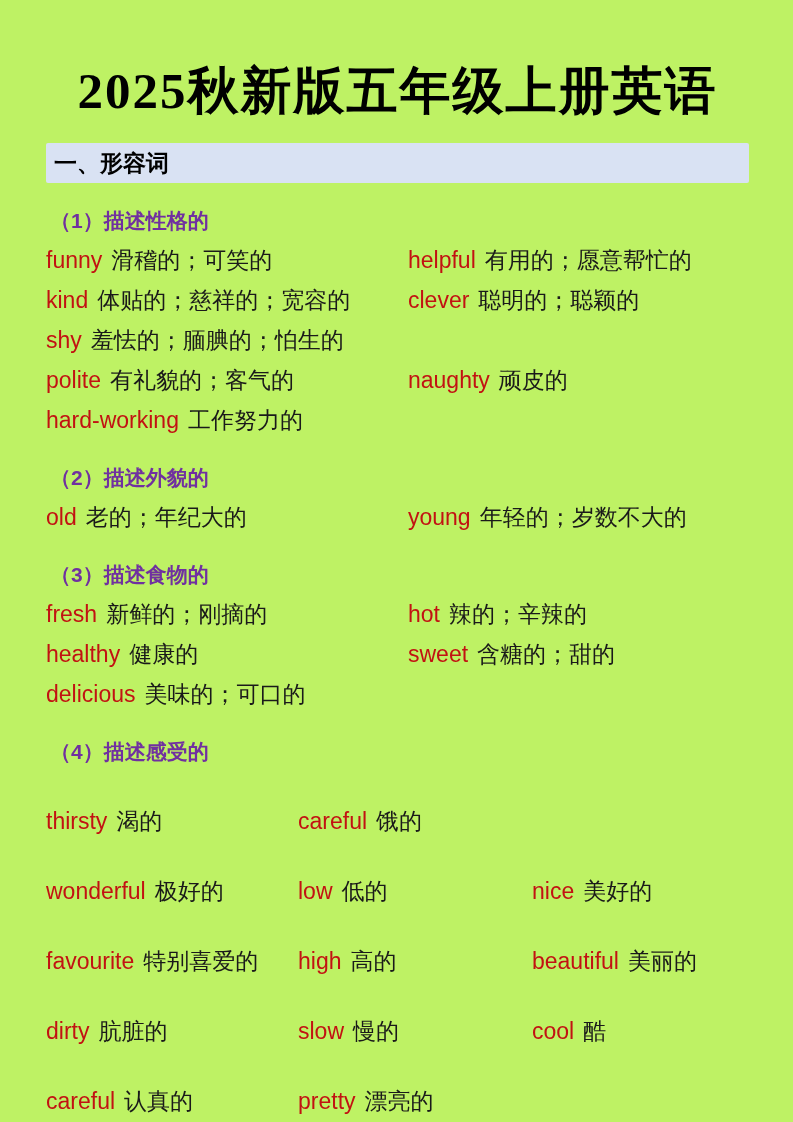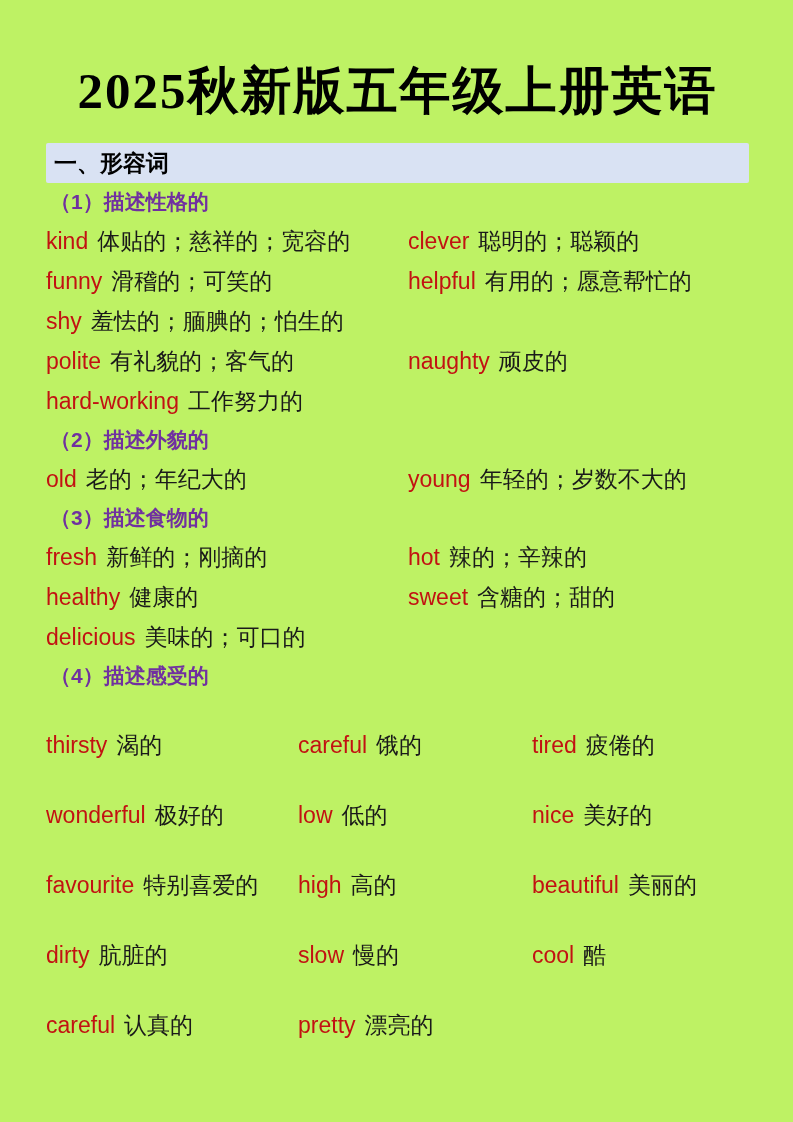--- a/index.html
+++ b/index.html
@@ -46,20 +46,21 @@
     font-weight:bold;
     color:#000;
     border-radius:2px;
   }
   .subsection-label{
     color:var(--purple);
     font-weight:bold;
     font-size:21px;
     line-height:38px;
     padding-left:4px;
+    margin-top:19px;
   }
   .row{
     display:grid;
     line-height:40px;
     font-size:23px;
   }
   .row.cols2{grid-template-columns:362px 1fr;}
   .row.cols3{grid-template-columns:252px 234px 1fr;margin-top:30px;}
   .entry{white-space:nowrap;}
   .en{color:var(--red);margin-right:9px;}
@@ -70,26 +71,26 @@
 
 <div class="page">
   <h1 class="title">2025秋新版五年级上册英语</h1>
   <div class="section-band">
     <span>一、形容词</span>
   </div>
   <div id="word-sections">
       <div class="subsection">
         <div class="subsection-label">（1）描述性格的</div>
         <div class="row cols2">
+          <div class="entry"><span class="en">funny</span><span class="zh">滑稽的；可笑的</span></div>
+          <div class="entry"><span class="en">helpful</span><span class="zh">有用的；愿意帮忙的</span></div>
+        </div>
+        <div class="row cols2">
           <div class="entry"><span class="en">kind</span><span class="zh">体贴的；慈祥的；宽容的</span></div>
           <div class="entry"><span class="en">clever</span><span class="zh">聪明的；聪颖的</span></div>
-        </div>
-        <div class="row cols2">
-          <div class="entry"><span class="en">funny</span><span class="zh">滑稽的；可笑的</span></div>
-          <div class="entry"><span class="en">helpful</span><span class="zh">有用的；愿意帮忙的</span></div>
         </div>
         <div class="row cols2">
           <div class="entry"><span class="en">shy</span><span class="zh">羞怯的；腼腆的；怕生的</span></div>
         </div>
         <div class="row cols2">
           <div class="entry"><span class="en">polite</span><span class="zh">有礼貌的；客气的</span></div>
           <div class="entry"><span class="en">naughty</span><span class="zh">顽皮的</span></div>
         </div>
         <div class="row cols2">
           <div class="entry"><span class="en">hard-working</span><span class="zh">工作努力的</span></div>
@@ -114,21 +115,20 @@
         </div>
         <div class="row cols2">
           <div class="entry"><span class="en">delicious</span><span class="zh">美味的；可口的</span></div>
         </div>
       </div>
       <div class="subsection">
         <div class="subsection-label">（4）描述感受的</div>
         <div class="row cols3">
           <div class="entry"><span class="en">thirsty</span><span class="zh">渴的</span></div>
           <div class="entry"><span class="en">careful</span><span class="zh">饿的</span></div>
-          <div class="entry"><span class="en">tired</span><span class="zh">疲倦的</span></div>
         </div>
       </div>
       <div class="subsection">
         <div class="row cols3">
           <div class="entry"><span class="en">wonderful</span><span class="zh">极好的</span></div>
           <div class="entry"><span class="en">low</span><span class="zh">低的</span></div>
           <div class="entry"><span class="en">nice</span><span class="zh">美好的</span></div>
         </div>
         <div class="row cols3">
           <div class="entry"><span class="en">favourite</span><span class="zh">特别喜爱的</span></div>

